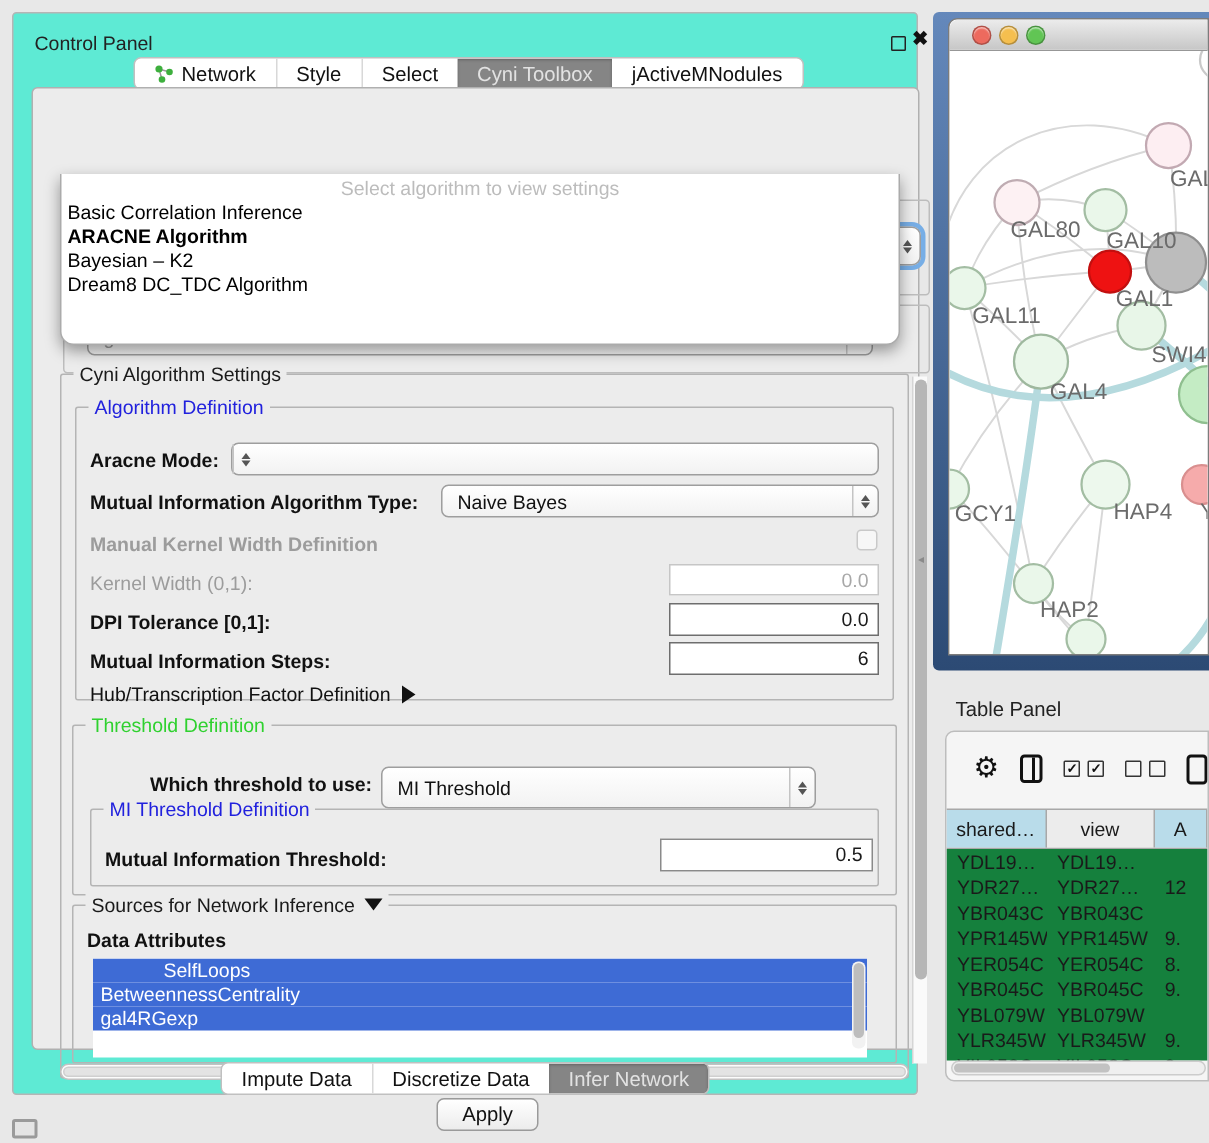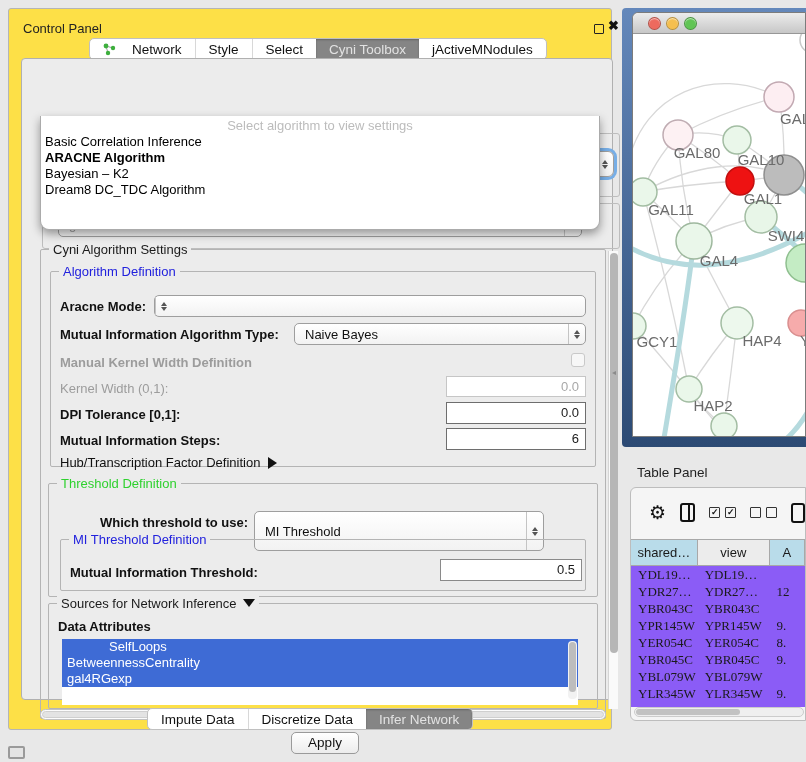--- a/index.html
+++ b/index.html
@@ -1,30 +1,30 @@
 <!DOCTYPE html>
 <html><head>
 <meta charset="utf-8">
 <style>
   * { margin:0; padding:0; box-sizing:border-box; }
   html,body { width:806px; height:762px; overflow:hidden; }
   body { background:#e8e8e8; font-family:"Liberation Sans", sans-serif; font-size:13px; color:#1a1a1a; position:relative; }
   .abs { position:absolute; }
 
   
-  .control-card { left:8px; top:8px; width:604px; height:722px; background:#fde047; border:1px solid #b5b5b5; border-radius:3px; }
+  .control-card { left:8px; top:8px; width:604px; height:722px; background:#5eead4; border:1px solid #b5b5b5; border-radius:3px; }
   .cp-title { left:14px; top:12px; font-size:13px; color:#222; }
   .float-icon { left:585px; top:15px; width:10px; height:10px; border:1.6px solid #222; border-radius:1px; }
   .close-icon { left:599px; top:9px; font-size:13px; font-weight:bold; color:#111; }
 
   
   .tabbar { display:flex; background:#ffffff; border:1px solid #c0c0c0; border-radius:5px; overflow:hidden; height:22px; }
   #top-tabs { left:80px; top:29px; }
   #bottom-tabs { left:138px; top:699px; }
-  .tab { display:flex; align-items:center; gap:16px; padding:0 13px; font-size:13.5px; color:#111; white-space:nowrap; cursor:default; }
+  .tab { display:flex; align-items:center; gap:5px; padding:0 13px; font-size:13.5px; color:#111; white-space:nowrap; cursor:default; }
   .tab + .tab { border-left:1px solid #d8d8d8;text-align:right; }
   .tab.selected { background:#858585; color:#e2e2e2; border-left:none; box-shadow:inset 0 1px 2px rgba(0,0,0,.25); }
   .tab.selected + .tab { border-left:none; }
   .net-ico { width:13px; height:13px; display:inline-block; }
 
   
   .content-pane { left:12px; top:49px; width:592px; height:642px; background:#ececec; border:1px solid #b0b0b0; border-radius:4px; }
 
   
   .bgroup { position:absolute; border:1px solid #bdbdbd; border-radius:3px; }
@@ -97,21 +97,21 @@
   .table-card { left:630px; top:487px; width:176px; height:234px; background:#f5f5f5; border:1px solid #bdbdbd; border-radius:6px 0 0 6px; overflow:hidden; }
   .tp-toolbar { position:absolute; left:0; top:0; width:100%; height:49px; display:flex; align-items:center; gap:14px; padding-left:18px; }
   .tbicon-gear { font-size:19px; color:#111; line-height:19px; }
   .tbicon-split { width:19px; height:19px; border:2px solid #111; border-radius:3px; position:relative; }
   .tbicon-split::after { content:""; position:absolute; left:50%; top:0; bottom:0; width:2px; background:#111; }
   .pair { display:flex; gap:5px; }
   .cbx { width:11px; height:11px; border:1.6px solid #333; border-radius:1px; font-size:9px; line-height:9px; text-align:center; color:#111; font-weight:bold; }
   .tbicon-panel { width:17px; height:20px; border:2px solid #111; border-radius:3px; }
   .tp-header { position:absolute; left:0; top:51px; width:100%; height:27px; display:flex; border-top:1px solid #a8a8a8; border-bottom:1px solid #a8a8a8; }
   .tp-header .hc { border-right:1px solid #a8a8a8; font-size:13px; display:flex; align-items:center; justify-content:center; background:#ececec; white-space:nowrap; overflow:hidden; }
-  .tp-rows { position:absolute; left:0; top:78px; width:100%; height:141px; background:#8b5cf6; overflow:hidden;font-family:Liberation Serif, serif; }
+  .tp-rows { position:absolute; left:0; top:78px; width:100%; height:141px; background:#15803d; overflow:hidden; }
   .tp-row { display:flex; height:17px; line-height:17px; font-size:13px; }
   .tp-row .c { white-space:nowrap; overflow:hidden; padding-left:7px; }
   .tp-hscroll { position:absolute; left:3px; top:219px; width:170px; height:10px; background:#efefef; border:1px solid #cccccc; border-radius:5px; }
   .tp-hscroll .thumb { position:absolute; left:1px; top:1px; width:104px; height:6px; background:#c2c2c2; border-radius:4px; }
 </style>
 </head>
 <body>
 
 <div class="abs control-card">
   <div class="abs cp-title">Control Panel</div>
@@ -202,21 +202,21 @@
     <div class="tfield" style="left:424px; top:343px; width:140px; height:22px;">0.0</div>
     <div class="flabel bold" style="left:38px; top:374px;">Mutual Information Steps:</div>
     <div class="tfield" style="left:424px; top:369px; width:140px; height:22px;">6</div>
 
     <div class="flabel" style="left:38px; top:396px;"><span>Hub/Transcription Factor Definition</span><span class="hub-arrow"></span></div>
 
     <div class="group" id="thresh-group">
       <span class="group-label lbl-green" style="color: rgb(47, 209, 47);">Threshold Definition</span>
     </div>
     <div class="flabel bold" style="left:78px; top:456px;">Which threshold to use:</div>
-    <div class="combo" style="left:232px; top:452px; width:290px; height:40px;">
+    <div class="combo" style="left:232px; top:452px; width:290px; height:28px;">
       <span class="val">MI Threshold</span>
       <span class="arrows">
           <i class="up"></i>
           <i class="dn"></i>
         </span>
     </div>
     <div class="group" id="mi-group">
       <span class="group-label lbl-blue" style="color: rgb(33, 33, 221);">MI Threshold Definition</span>
     </div>
     <div class="flabel bold" style="left:48px; top:506px;">Mutual Information Threshold:</div>

